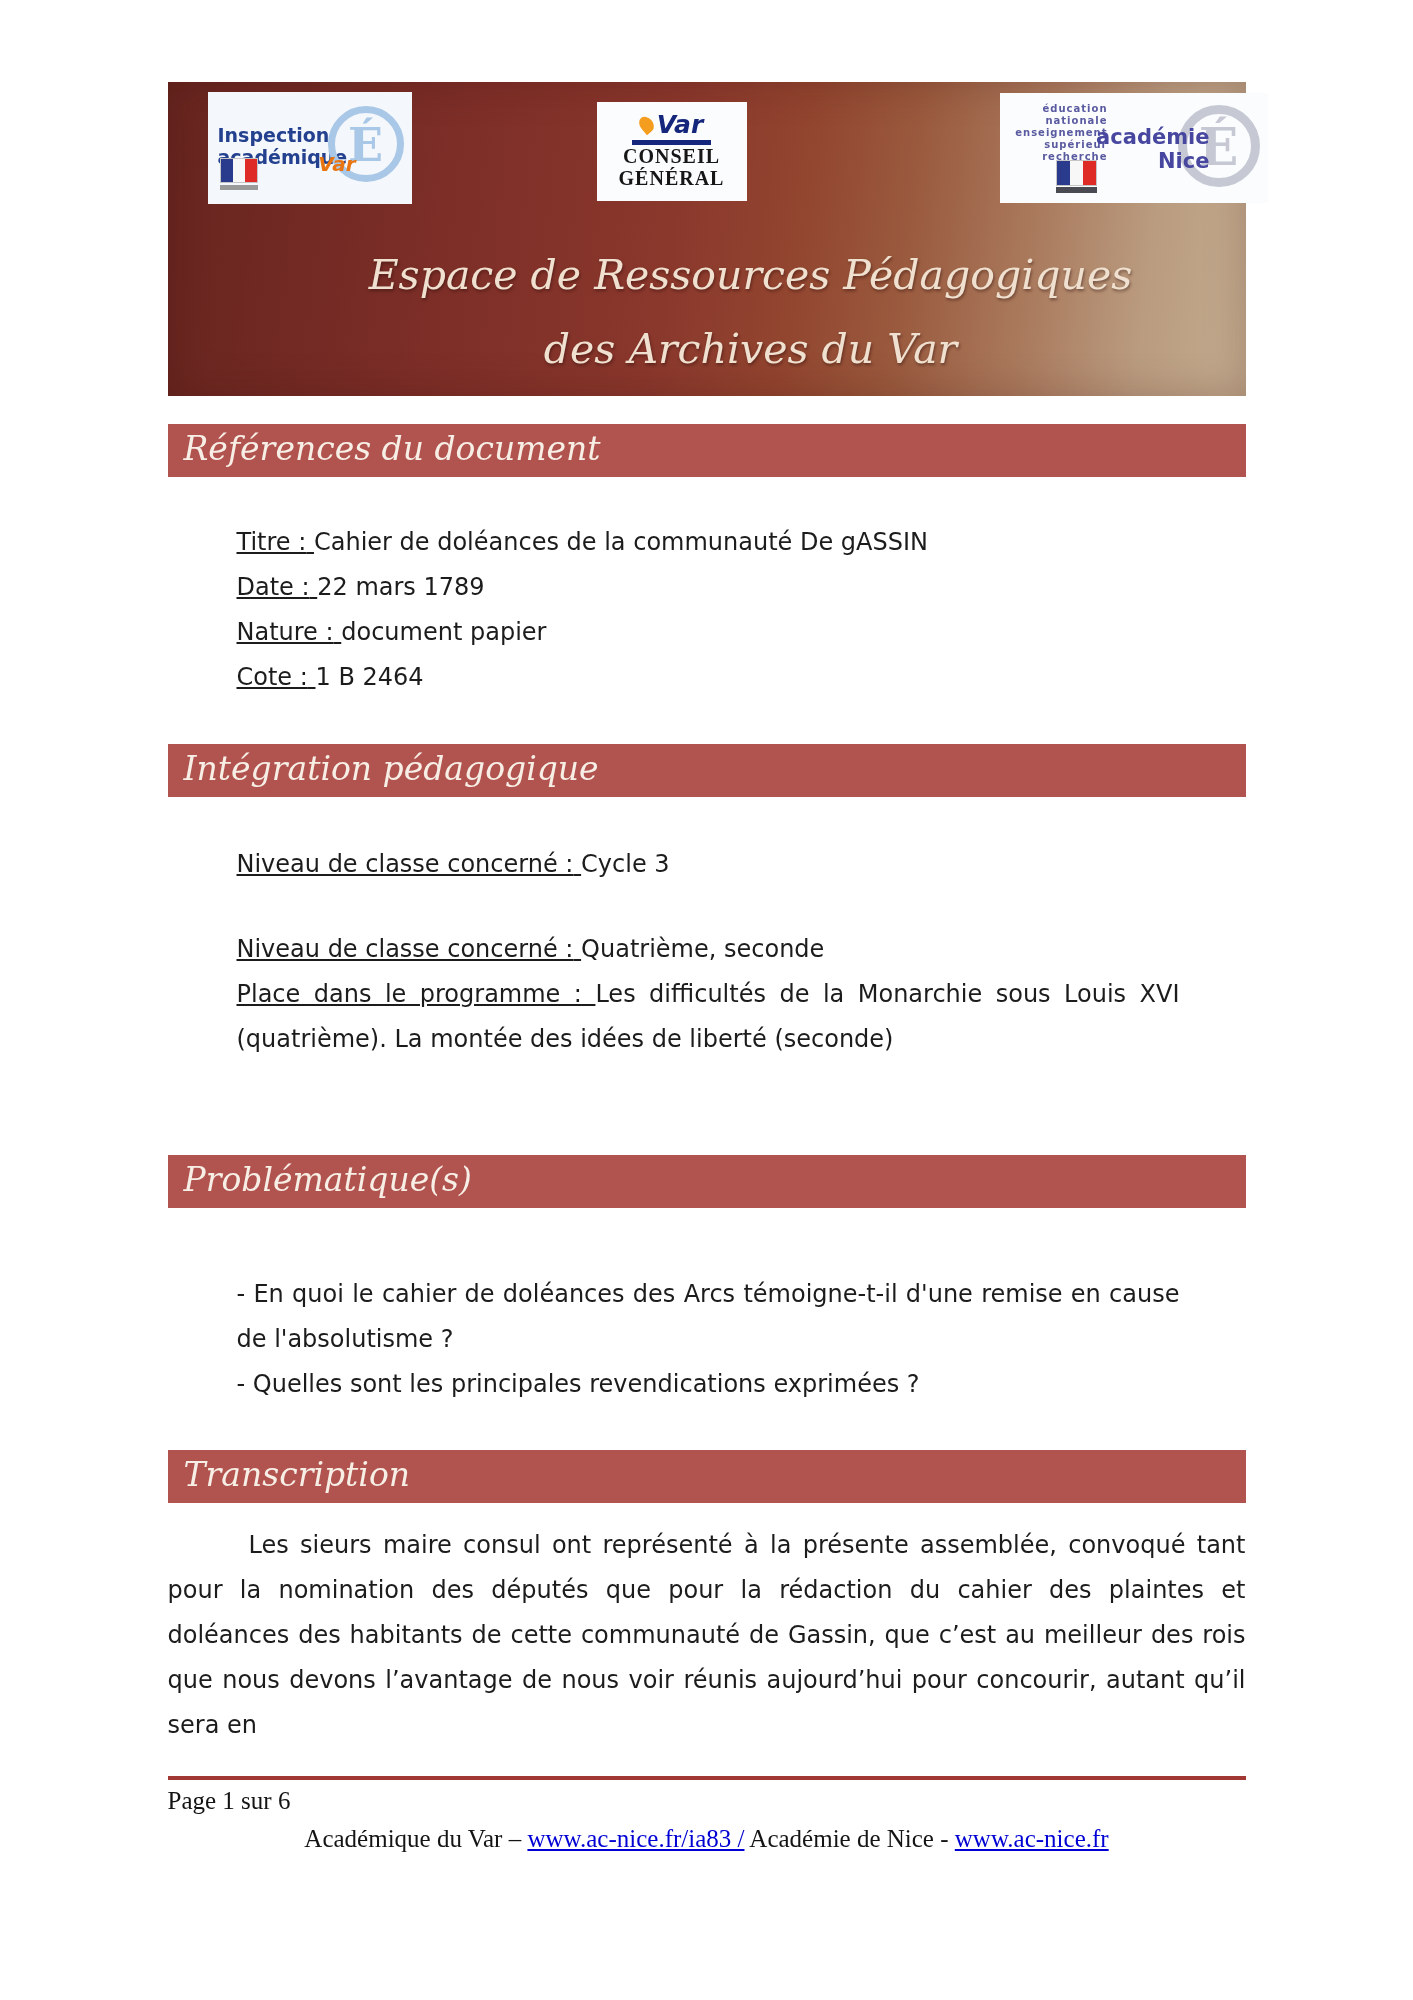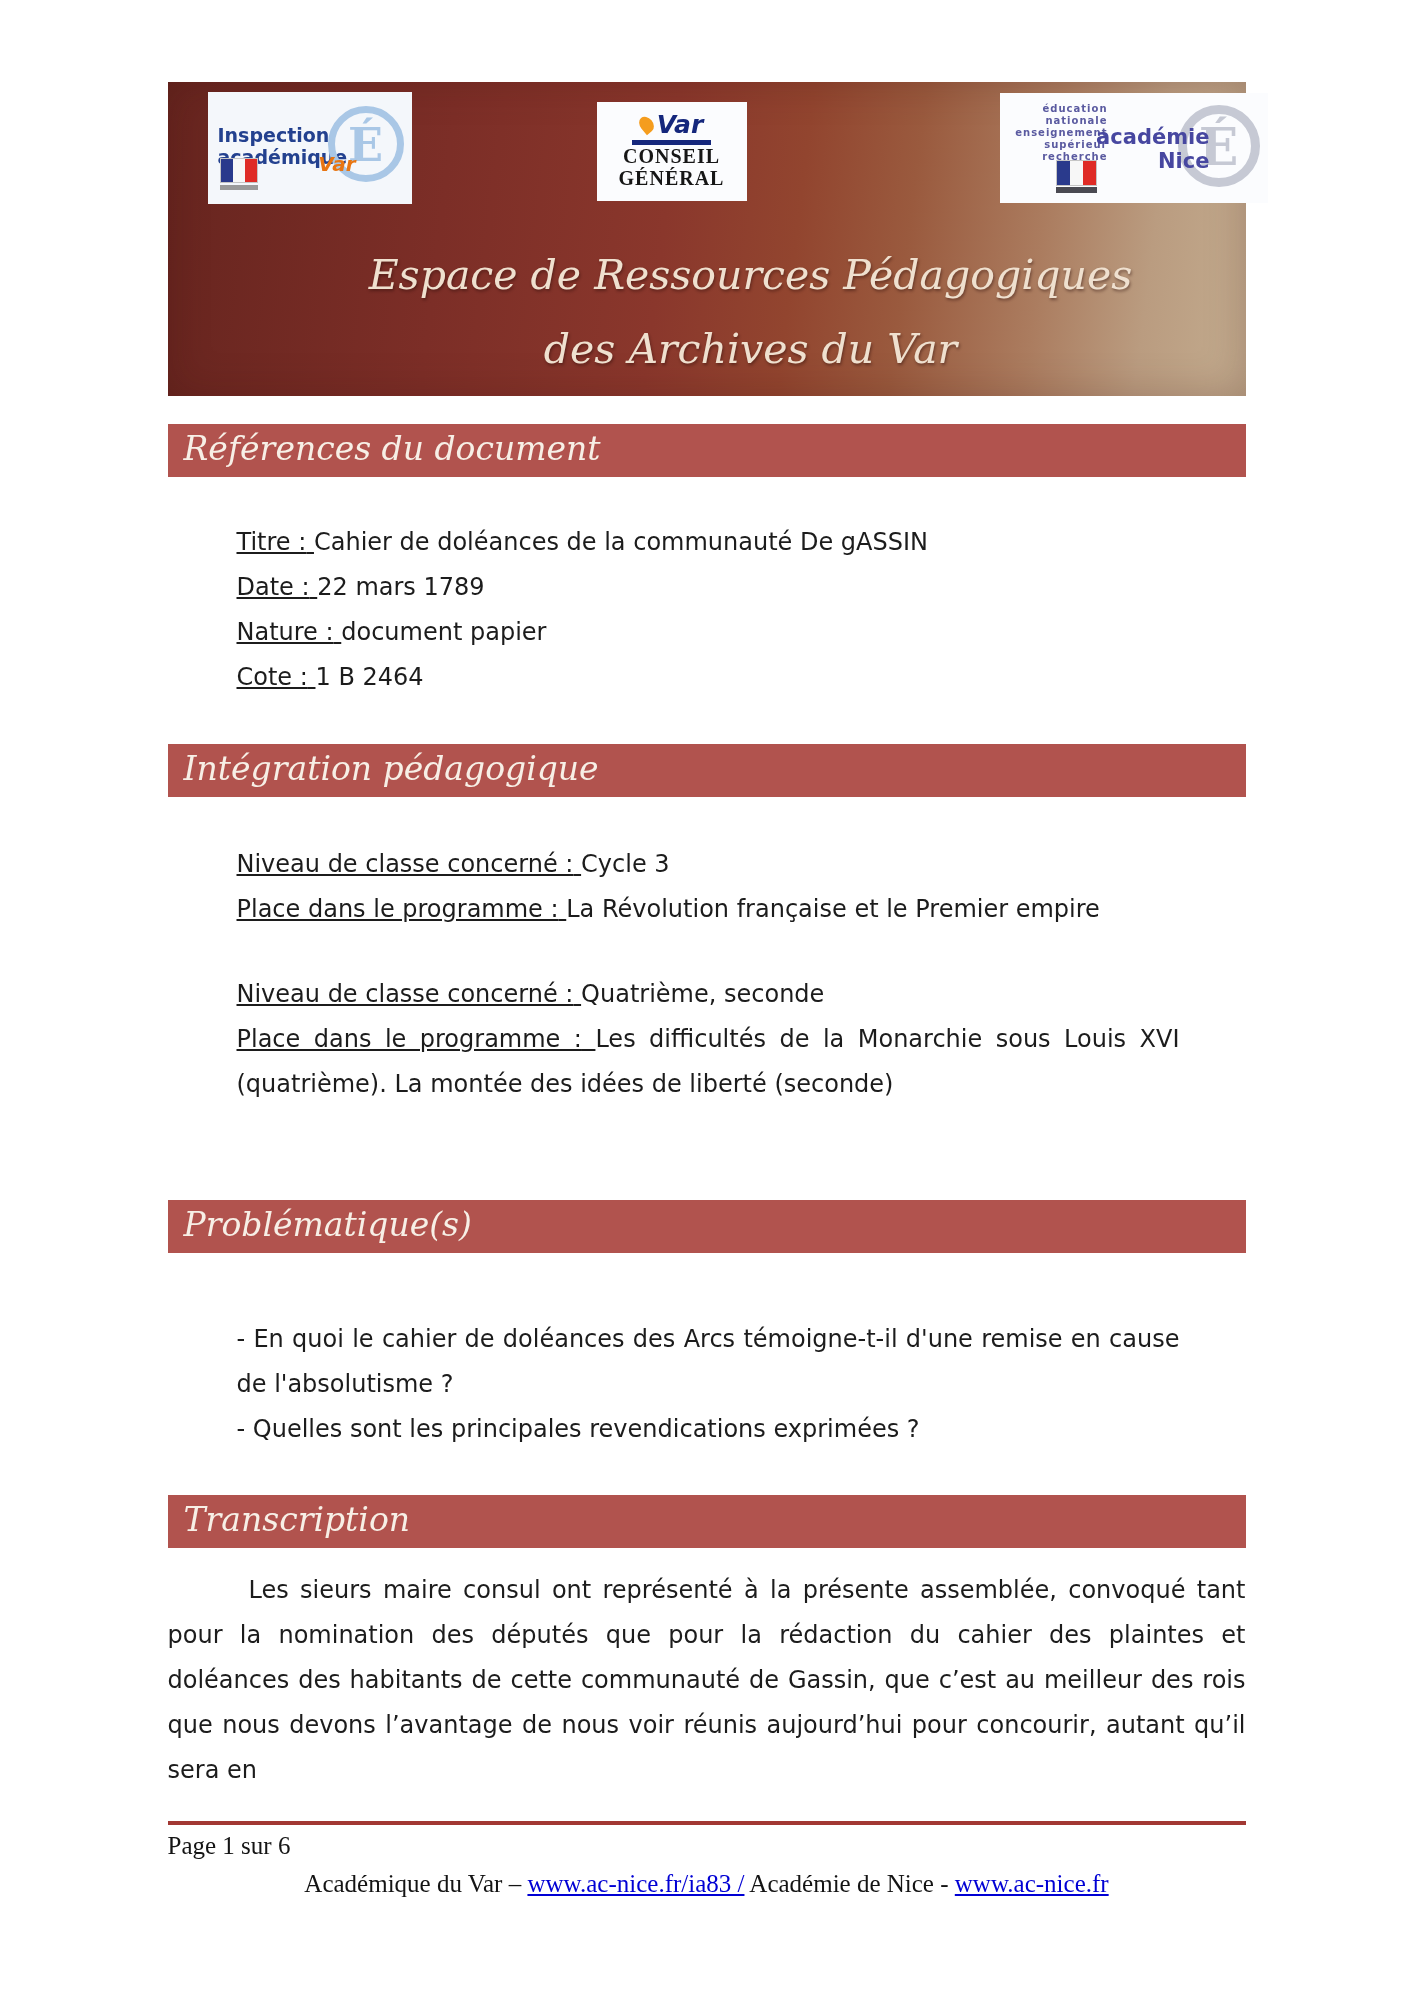--- a/index.html
+++ b/index.html
@@ -138,21 +138,20 @@
       <div><span class="field-label">Date :</span><span>22 mars 1789</span></div>
       <div><span class="field-label">Nature :</span><span>document papier</span></div>
       <div><span class="field-label">Cote :</span><span>1 B 2464</span></div>
     </div>
 
     <div class="section-bar bar-int">
       <span>Intégration pédagogique</span>
     </div>
     <div class="bodytext indent int-block-a">
       <div><span class="field-label">Niveau de classe concerné :</span><span>Cycle 3</span></div>
-      <div><span class="field-label">Place dans le programme :</span><span>La Révolution française et le Premier empire</span></div>
     </div>
     <div class="bodytext indent int-block-b">
       <div><span class="field-label">Niveau de classe concerné :</span><span>Quatrième, seconde</span></div>
       <div class="justify"><span class="field-label">Place dans le programme :</span><span>Les difficultés de la Monarchie sous Louis XVI (quatrième). La montée des idées de liberté (seconde)</span></div>
     </div>
 
     <div class="section-bar bar-prob">
       <span>Problématique(s)</span>
     </div>
     <div class="bodytext indent prob-block">

